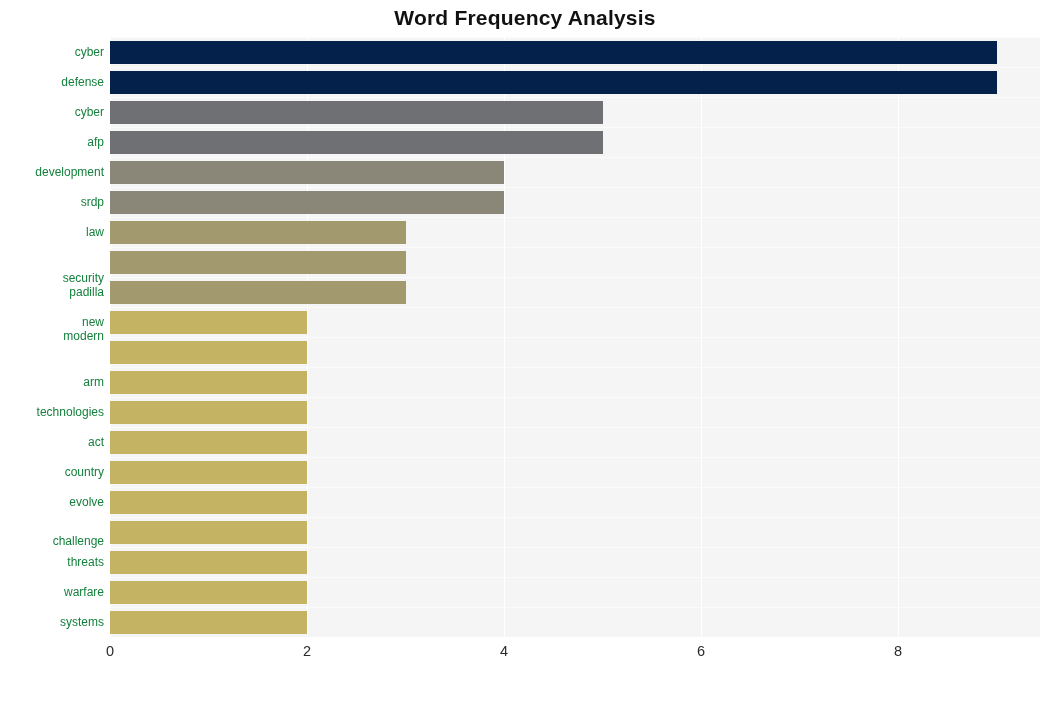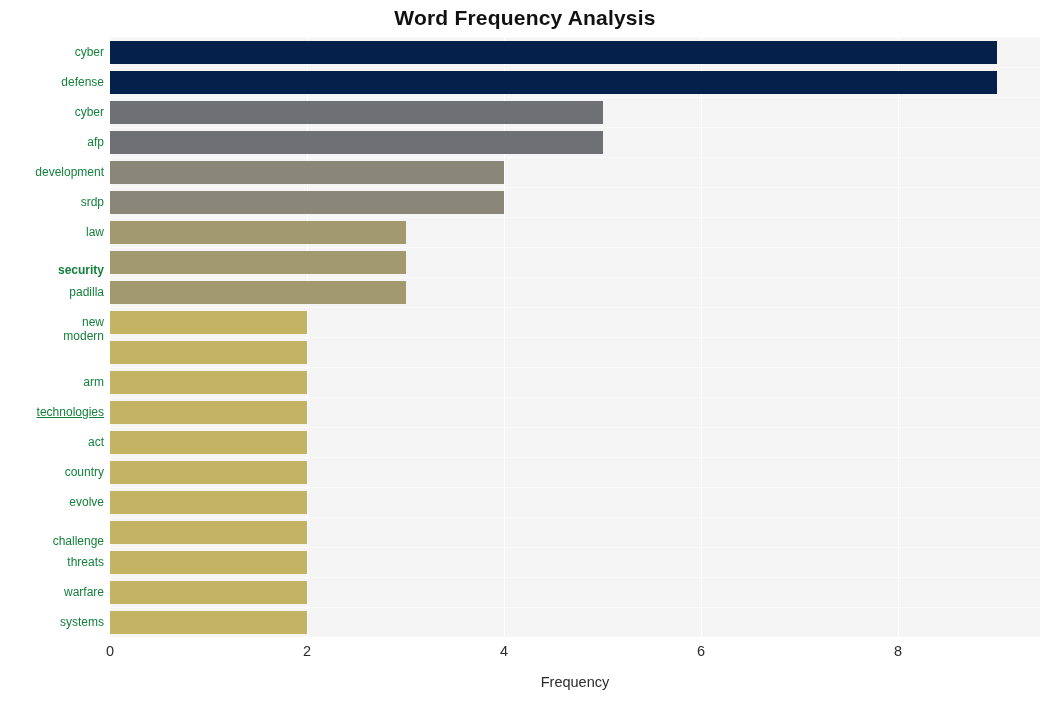--- a/index.html
+++ b/index.html
@@ -171,38 +171,37 @@
     </div>
 
   <div id="y-labels">
       <div class="y-label" style="top: 8px;">cyber</div>
       <div class="y-label" style="top: 38px;">defense</div>
       <div class="y-label" style="top: 68px;">cyber</div>
       <div class="y-label" style="top: 98px;">afp</div>
       <div class="y-label" style="top: 128px;">development</div>
       <div class="y-label" style="top: 158px; padding-left: 48px;">srdp</div>
       <div class="y-label" style="top: 188px;">law</div>
-      <div class="y-label" style="top: 226px; font-weight: bold;">security</div>
+      <div class="y-label" style="top: 234px;">security</div>
       <div class="y-label" style="top: 248px;">padilla</div>
       <div class="y-label" style="top: 278px;">new</div>
       <div class="y-label" style="top: 292px;">modern</div>
       <div class="y-label" style="top: 338px;">arm</div>
-      <div class="y-label" style="top: 368px; text-decoration: underline;">technologies</div>
+      <div class="y-label" style="top: 368px;">technologies</div>
       <div class="y-label" style="top: 398px;">act</div>
       <div class="y-label" style="top: 428px;">country</div>
       <div class="y-label" style="top: 458px;">evolve</div>
       <div class="y-label" style="top: 497px; margin-left: 32px;">challenge</div>
       <div class="y-label" style="top: 518px;">threats</div>
       <div class="y-label" style="top: 548px; padding-left: 33px;">warfare</div>
       <div class="y-label" style="top: 578px;">systems</div>
     </div>
 
   <div id="x-ticks">
       <div class="x-tick" style="left: 110px;">0</div>
       <div class="x-tick" style="left: 307.034px;">2</div>
       <div class="x-tick" style="left: 504.068px;">4</div>
       <div class="x-tick" style="left: 701.102px;">6</div>
       <div class="x-tick" style="left: 898.136px;">8</div>
     </div>
 
-  <div id="x-axis-label">Frequency</div>
 
 </div>
 
 </body></html>

